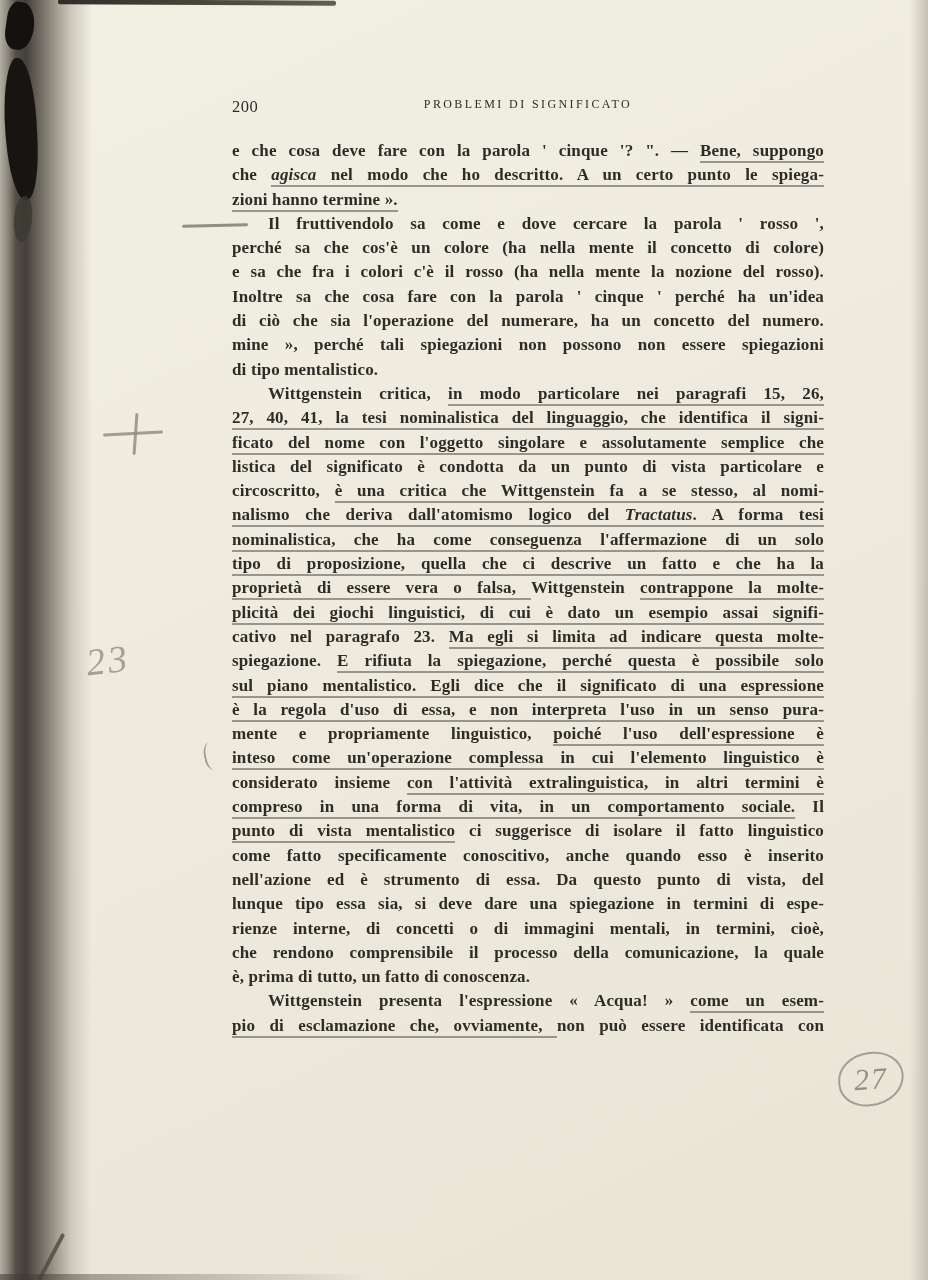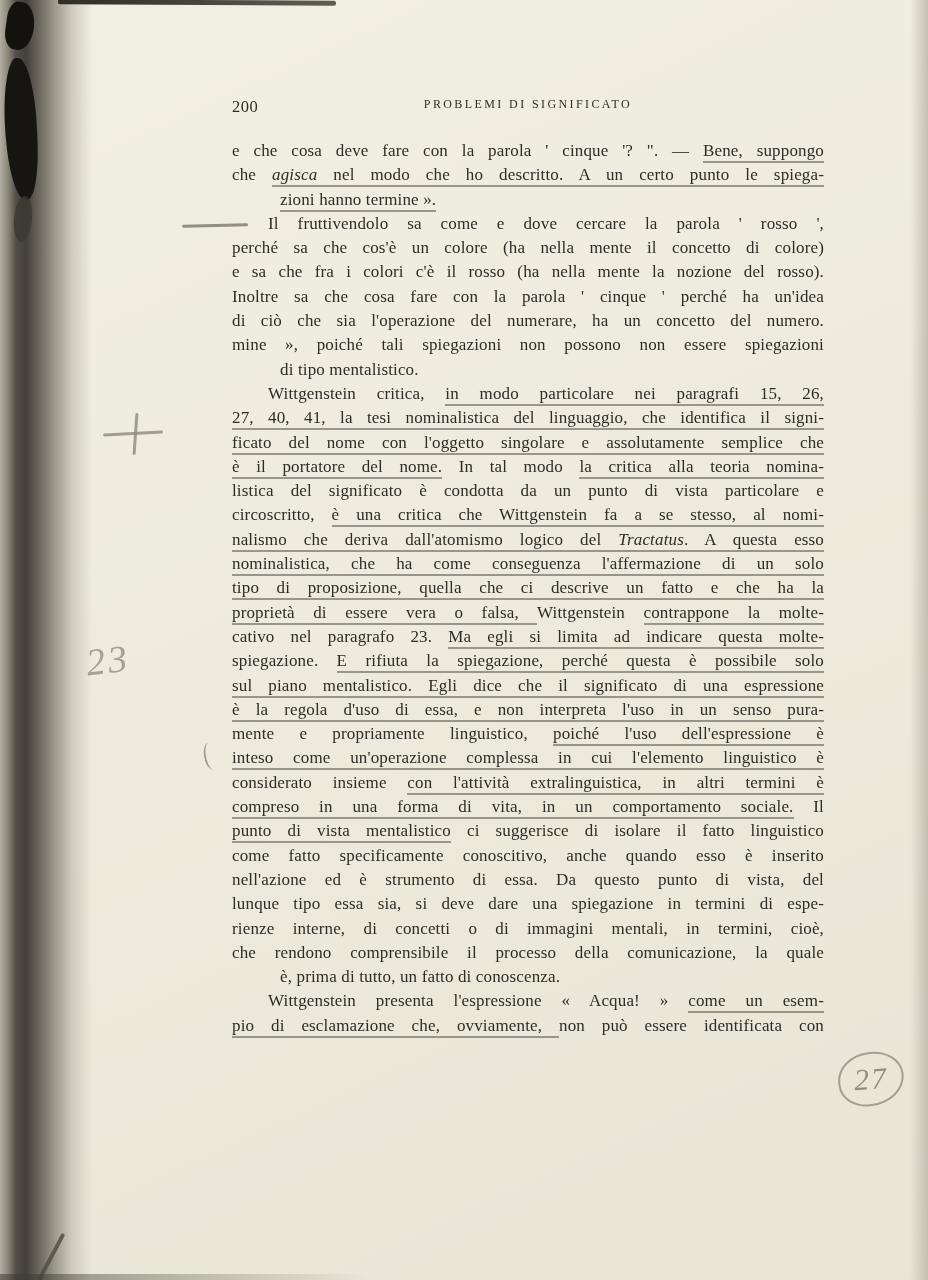--- a/index.html
+++ b/index.html
@@ -29,22 +29,22 @@
   .bottom-edge{position:absolute;left:0;bottom:0;width:100%;height:6px;
     background:linear-gradient(90deg,rgba(60,57,50,.55),rgba(60,57,50,0) 40%);}
 
   
   .header{position:absolute;left:232px;top:97px;width:592px;color:var(--ink);}
   .page-number{position:absolute;left:0;top:0;font-size:16.5px;letter-spacing:.5px;}
   .running-title{display:block;text-align:center;font-size:12px;letter-spacing:2.4px;}
 
   .textblock{position:absolute;left:232px;top:139px;width:592px;
     font-size:17px;line-height:24.3px;color:var(--ink);letter-spacing:.15px;}
-  .line{text-align:justify;text-align-last:justify;height:24.3px;}
-  .line.last{text-align-last:left;margin-left:48px;}
+  .line{text-align:justify;text-align-last:justify;height:24.3px;font-weight:bold;}
+  .line.last{text-align-last:left;}
   .line.indent{text-indent:36px;}
   .u{border-bottom:2px solid var(--underline);padding-bottom:1px;}
   .i{font-style:italic;margin-top:12px;}
 
   
   .cross{position:absolute;left:103px;top:413px;width:60px;height:42px;}
   .cross .h{position:absolute;left:0;top:19px;width:60px;height:2.5px;background:var(--pencil);transform:rotate(-3deg);border-radius:2px;opacity:.85;}
   .cross .v{position:absolute;left:31px;top:0;width:2.5px;height:42px;background:var(--pencil);transform:rotate(4deg);border-radius:2px;opacity:.85;}
   .num23{position:absolute;left:86px;top:638px;font-size:38px;font-style:italic;color:#a3a095;transform:rotate(-7deg);letter-spacing:3px;}
   .circ27{position:absolute;left:838px;top:1052px;width:66px;height:54px;
@@ -76,32 +76,32 @@
 
   <div class="textblock" id="textblock">
       <div class="line"><span>e che cosa deve fare con la parola ' cinque '? ". — </span><span class="u">Bene, suppongo</span></div>
       <div class="line"><span>che </span><span class="u i">agisca</span><span class="u"> nel modo che ho descritto. A un certo punto le spiega-</span></div>
       <div class="line last"><span class="u">zioni hanno termine ».</span></div>
       <div class="line indent"><span>Il fruttivendolo sa come e dove cercare la parola ' rosso ',</span></div>
       <div class="line"><span>perché sa che cos'è un colore (ha nella mente il concetto di colore)</span></div>
       <div class="line"><span>e sa che fra i colori c'è il rosso (ha nella mente la nozione del rosso).</span></div>
       <div class="line"><span>Inoltre sa che cosa fare con la parola ' cinque ' perché ha un'idea</span></div>
       <div class="line"><span>di ciò che sia l'operazione del numerare, ha un concetto del numero.</span></div>
-      <div class="line"><span>mine », poiché tali spiegazioni non possono non essere spiegazioni</span></div>
+      <div class="line"><span>mine », perché tali spiegazioni non possono non essere spiegazioni</span></div>
       <div class="line last"><span>di tipo mentalistico.</span></div>
       <div class="line indent"><span>Wittgenstein critica, </span><span class="u">in modo particolare nei paragrafi 15, 26,</span></div>
       <div class="line"><span class="u">27, 40, 41, la tesi nominalistica del linguaggio, che identifica il signi-</span></div>
       <div class="line"><span class="u">ficato del nome con l'oggetto singolare e assolutamente semplice che</span></div>
-      <div class="line"><span class="u">è il portatore del nome.</span><span> In tal modo </span><span class="u">la critica alla teoria nomina-</span></div>
       <div class="line"><span>listica del significato è condotta da un punto di vista particolare e</span></div>
       <div class="line"><span>circoscritto, </span><span class="u">è una critica che Wittgenstein fa a se stesso, al nomi-</span></div>
-      <div class="line"><span class="u">nalismo che deriva dall'atomismo logico del </span><span class="u i">Tractatus</span><span class="u">. A questa esso</span></div>
+      <div class="line"><span class="u">nalismo che deriva dall'atomismo logico del </span><span class="u i">Tractatus</span><span class="u">. A forma tesi</span></div>
       <div class="line"><span class="u">nominalistica, che ha come conseguenza l'affermazione di un solo</span></div>
       <div class="line"><span class="u">tipo di proposizione, quella che ci descrive un fatto e che ha la</span></div>
       <div class="line"><span class="u">proprietà di essere vera o falsa, </span><span>Wittgenstein </span><span class="u">contrappone la molte-</span></div>
+      <div class="line"><span class="u">plicità dei giochi linguistici, di cui è dato un esempio assai signifi-</span></div>
       <div class="line"><span>cativo nel paragrafo 23. </span><span class="u">Ma egli si limita ad indicare questa molte-</span></div>
       <div class="line"><span>spiegazione. </span><span class="u">E rifiuta la spiegazione, perché questa è possibile solo</span></div>
       <div class="line"><span class="u">sul piano mentalistico. Egli dice che il significato di una espressione</span></div>
       <div class="line"><span class="u">è la regola d'uso di essa, e non interpreta l'uso in un senso pura-</span></div>
       <div class="line"><span>mente e propriamente linguistico, </span><span class="u">poiché l'uso dell'espressione è</span></div>
       <div class="line"><span class="u">inteso come un'operazione complessa in cui l'elemento linguistico è</span></div>
       <div class="line"><span>considerato insieme </span><span class="u">con l'attività extralinguistica, in altri termini è</span></div>
       <div class="line"><span class="u">compreso in una forma di vita, in un comportamento sociale.</span><span> Il</span></div>
       <div class="line"><span class="u">punto di vista mentalistico</span><span> ci suggerisce di isolare il fatto linguistico</span></div>
       <div class="line"><span>come fatto specificamente conoscitivo, anche quando esso è inserito</span></div>

